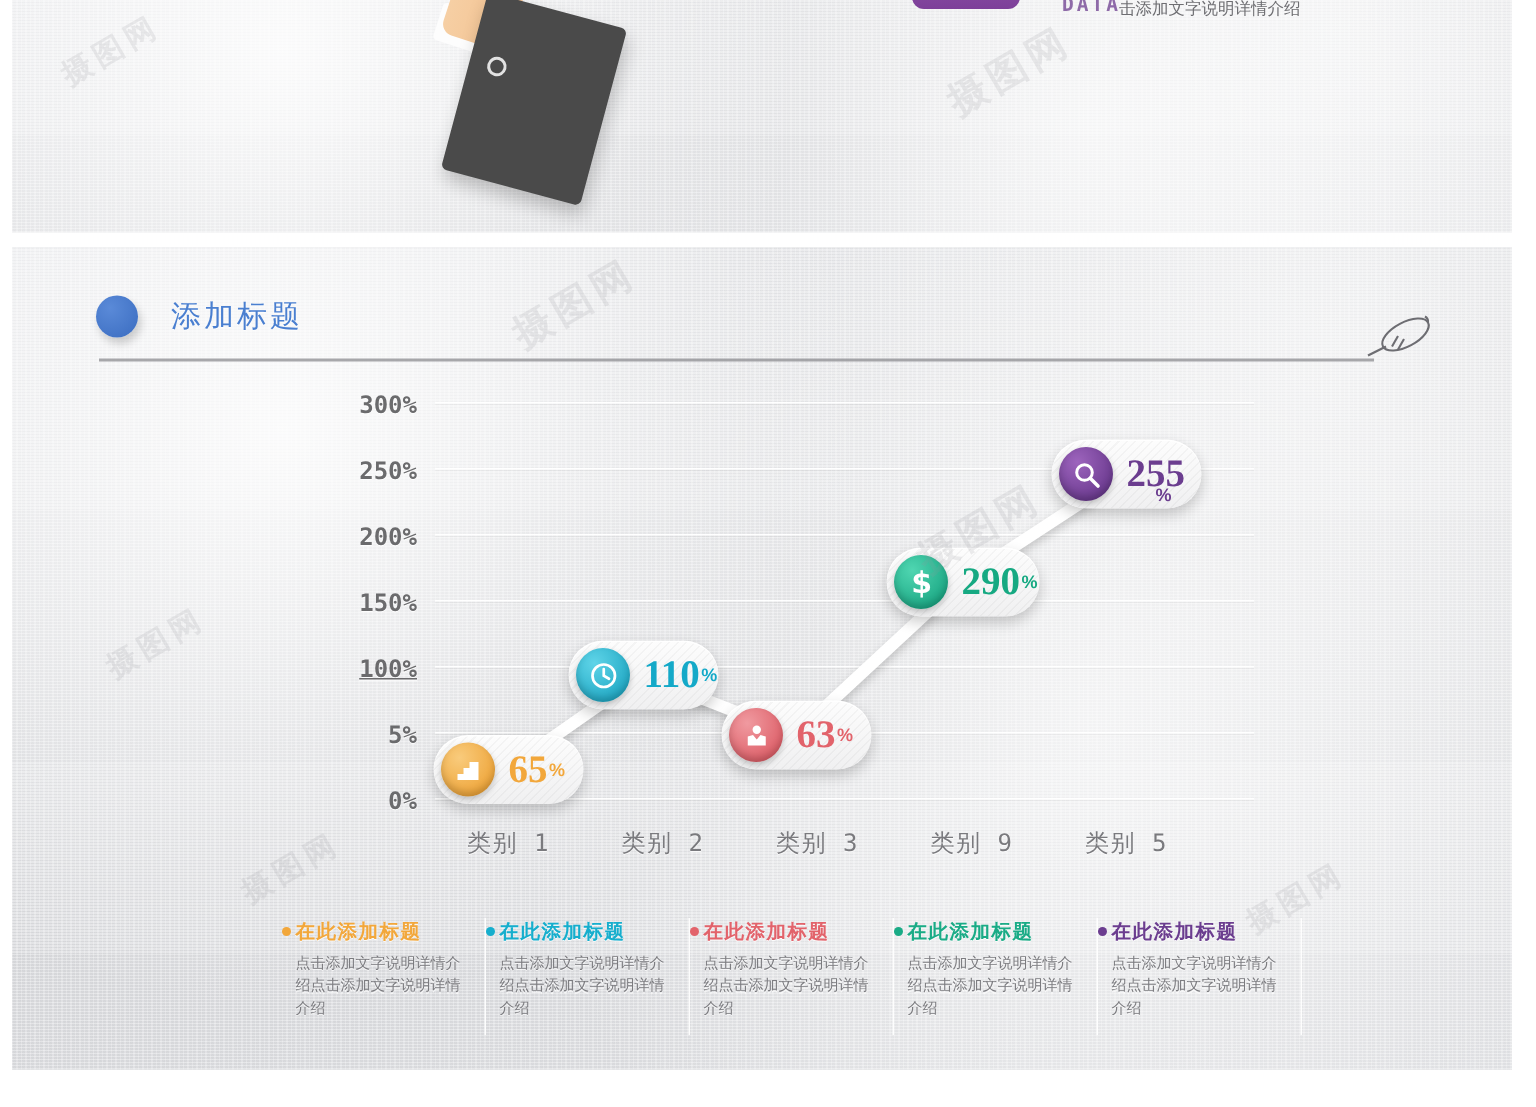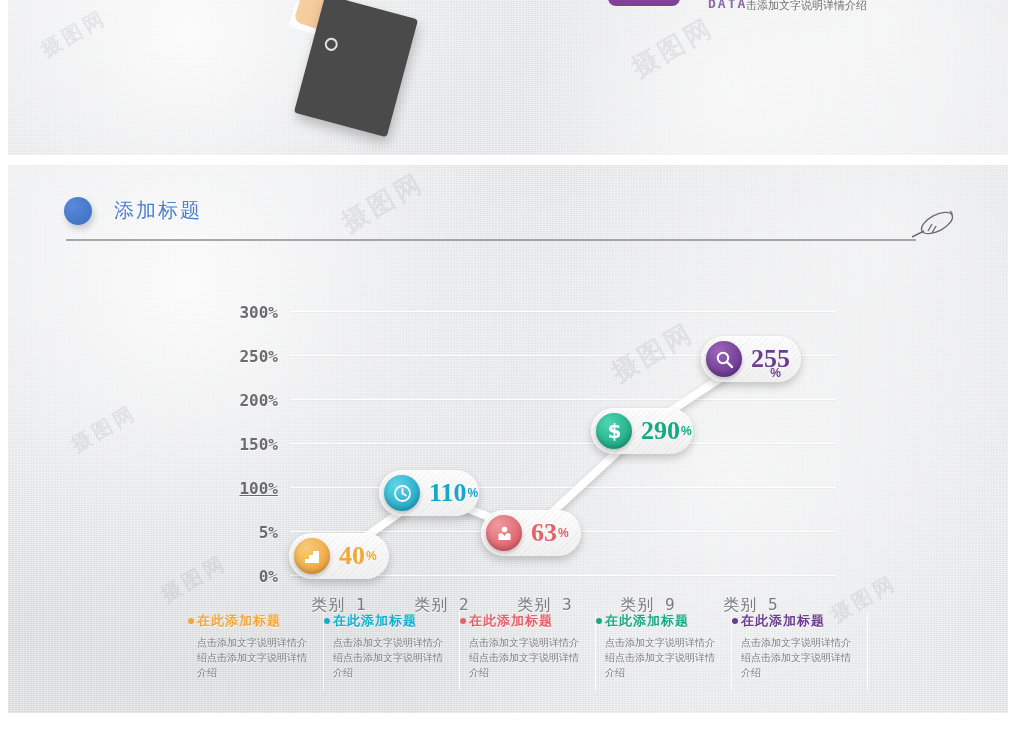--- a/index.html
+++ b/index.html
@@ -85,21 +85,21 @@
     font-size:20px;color:#4a7fd0;letter-spacing:2px;
     text-shadow:0 1px 0 rgba(255,255,255,.7);
   }
   #header-rule{
     position:absolute;left:8px;top:52px;width:850px;height:0;
     border-top:2px solid #8c8c90;opacity:.75;
   }
   #pen-icon{position:absolute;left:848px;top:14px;}
 
   
-  #chart{position:absolute;left:0;top:95px;width:1000px;height:330px;margin-top:43px;}
+  #chart{position:absolute;left:0;top:95px;width:1000px;height:330px;}
   .y-label{
     position:absolute;right:0;width:70px;text-align:right;
     font-family:"DejaVu Sans Mono","Liberation Mono",monospace;
     font-weight:bold;font-size:16px;color:#6b6b6d;
     text-shadow:0 1px 0 rgba(255,255,255,.85);
   }
   #y-axis{position:absolute;left:200px;top:0;width:70px;height:290px;}
   .gridline{
     position:absolute;left:282px;height:0;border-top:1px solid rgba(255,255,255,.95);
     width:546px;box-shadow:0 1px 0 rgba(0,0,0,.035);
@@ -224,21 +224,21 @@
     <svg id="connectors">
       <polyline points="330,253 420,190 522,230 632,128 742,56" fill="none" stroke="#ffffff" stroke-width="8" stroke-linejoin="round" stroke-linecap="round" style="filter:drop-shadow(0 3px 3px rgba(0,0,0,.18));"></polyline>
     </svg>
 
     <div class="marker" style="left:281px;top:230px;width:100px;">
       <span class="marker-ball" style="background:radial-gradient(circle at 34% 28%,#f9cb7c,#eb9a27);">
         <svg width="17" height="15" viewBox="0 0 17 15">
             <path d="M1 14 L1 10 L5 10 L5 6 L9 6 L9 2 L15 2 L15 14 Z" fill="#fff"></path>
           </svg>
       </span>
-      <span class="marker-val" style="color:#f2a73b;">40</span>
+      <span class="marker-val" style="color:#f2a73b;">65</span>
       <span class="marker-pct" style="color:#f2a73b;">%</span>
     </div>
 
     <div class="marker" style="left:371px;top:167px;width:100px;">
       <span class="marker-ball" style="background:radial-gradient(circle at 34% 28%,#5fd4e8,#0f9cba);">
         <svg width="19" height="19" viewBox="0 0 19 19">
             <circle cx="9.5" cy="9.5" r="7.5" fill="none" stroke="#fff" stroke-width="1.8"></circle>
             <path d="M9.5 5 L9.5 9.5 L13 11.5" fill="none" stroke="#fff" stroke-width="1.8" stroke-linecap="round"></path>
           </svg>
       </span>

